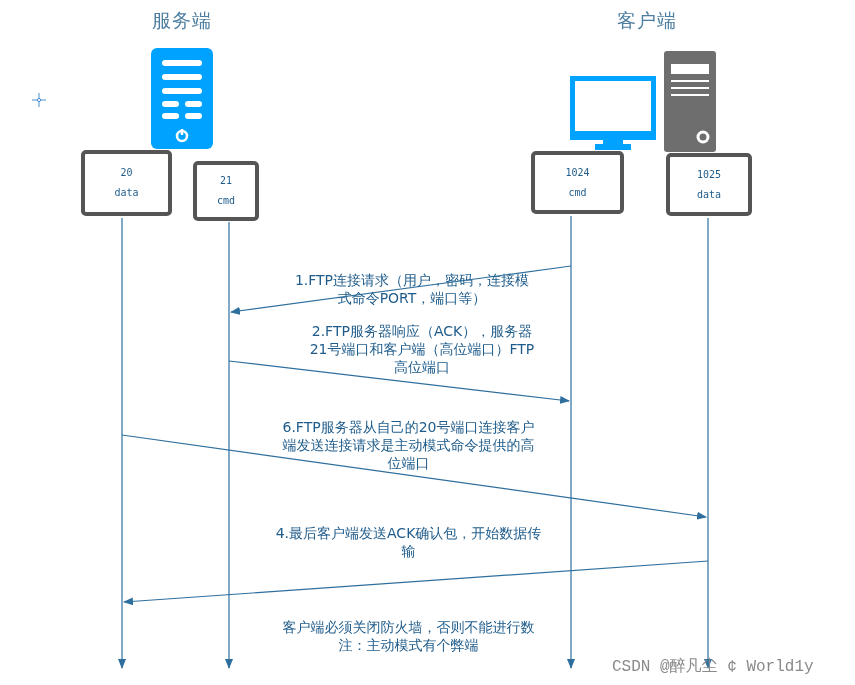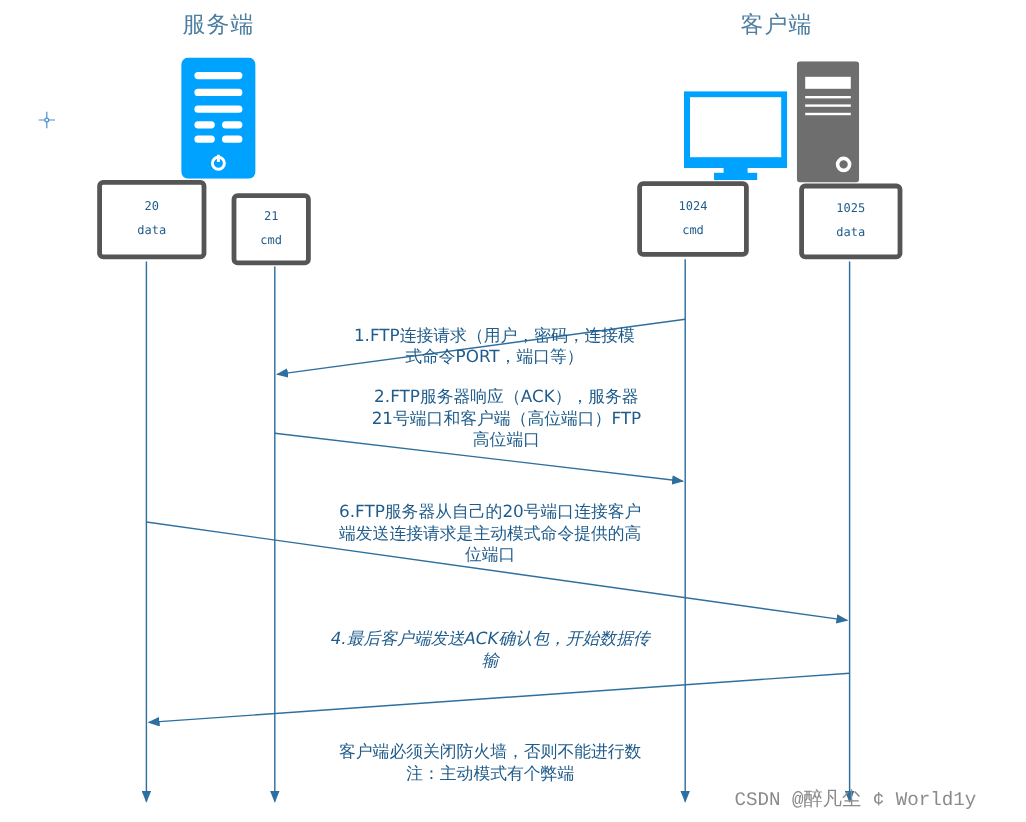--- a/index.html
+++ b/index.html
@@ -99,21 +99,21 @@
 <div class="msg" style="left:262px; top:322px; width:320px;">
   <div>2.FTP服务器响应（ACK），服务器</div>
   <div>21号端口和客户端（高位端口）FTP</div>
   <div>高位端口</div>
 </div>
 <div class="msg" style="left:236px; top:418px; width:345px;">
   <div>6.FTP服务器从自己的20号端口连接客户</div>
   <div>端发送连接请求是主动模式命令提供的高</div>
   <div>位端口</div>
 </div>
-<div class="msg" style="left:236px; top:524px; width:345px;font-style:italic;">
+<div class="msg" style="left:236px; top:524px; width:345px;">
   <div>4.最后客户端发送ACK确认包，开始数据传</div>
   <div>输</div>
 </div>
 <div class="msg" style="left:236px; top:618px; width:345px;">
   <div>客户端必须关闭防火墙，否则不能进行数</div>
   <div>注：主动模式有个弊端</div>
 </div>
 
 <div class="watermark" style="left:612px; top:656px;">CSDN @醉凡尘 ¢  World1y</div>
 

